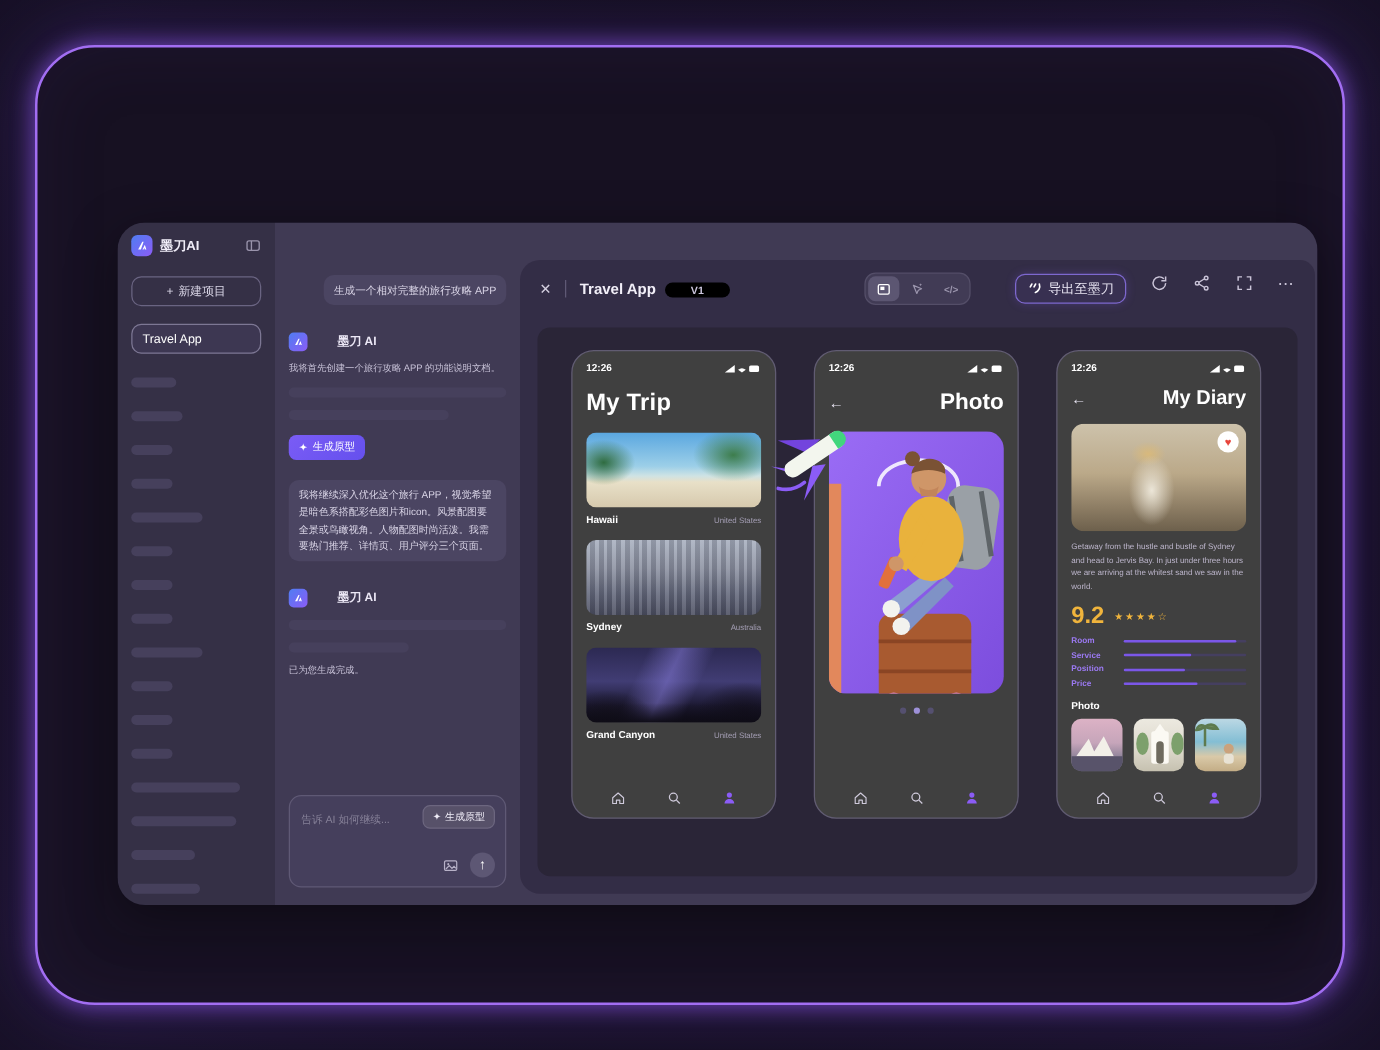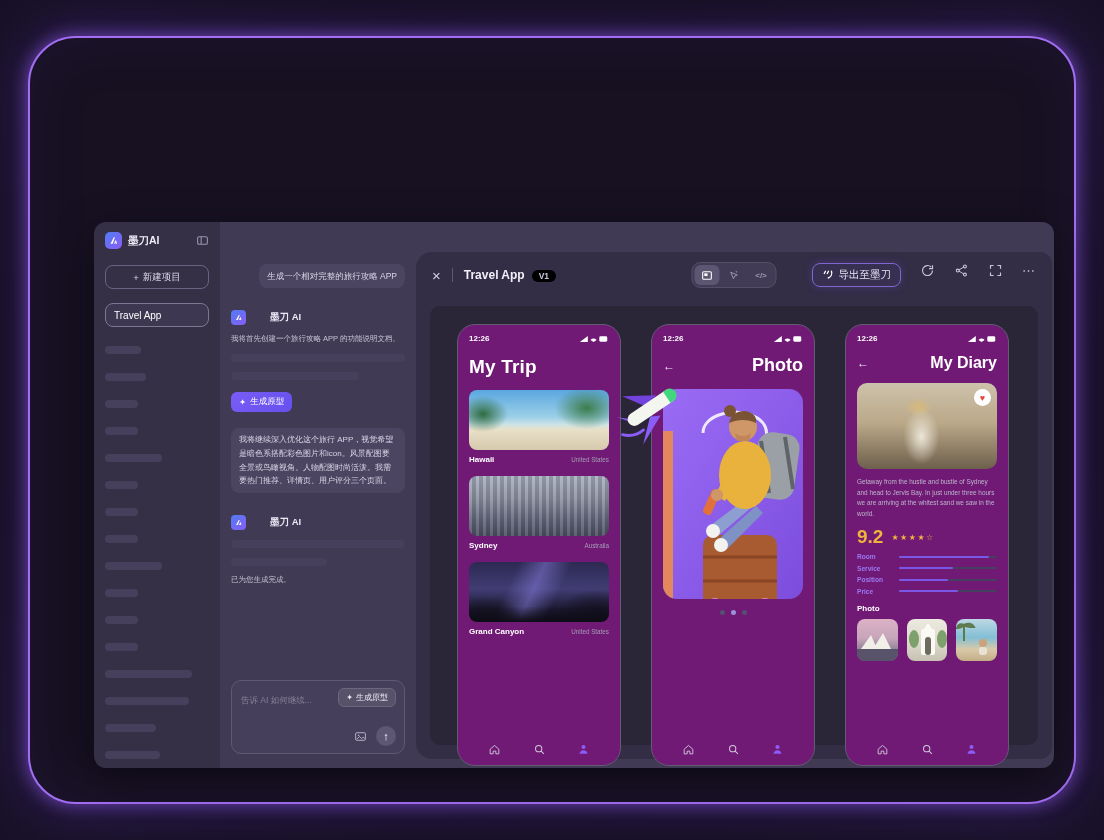--- a/index.html
+++ b/index.html
@@ -17,23 +17,22 @@
     position:absolute; left:28px; top:36px; width:1048px; height:768px;
     border-radius:48px; background:#171122;
     border:2px solid #a26ef2;
     box-shadow:0 0 16px 2px rgba(150,92,245,.55), 0 0 60px 10px rgba(118,72,220,.28),
                inset 0 0 60px rgba(80,50,140,.12);
   }
 
   
   .app {
     position:absolute; left:64px; top:140px; width:960px; height:546px;
-    border-radius:12px; overflow:hidden; display:flex;
+    border-radius:22px; overflow:hidden; display:flex;
     box-shadow:0 10px 40px rgba(0,0,0,.4);
-    margin-top:44px;
   }
 
   
   .sidebar { width:126px; background:#353046; padding:10px 11px; flex:none; position:relative; }
   .side-head { display:flex; align-items:center; gap:6px; }
   .logo-sq { width:17px; height:17px; border-radius:5px; flex:none;
     background:linear-gradient(135deg,#4f7df2,#8b5cf6); display:flex; align-items:center; justify-content:center; }
   .brand { font-size:10.5px; font-weight:bold; color:#f0edf8; flex:1; }
   .collapse { color:#9a94ac; display:flex; }
   .btn-new {
@@ -68,21 +67,21 @@
   .card {
     margin-top:10px; height:27px; border:1px solid #615b78; border-radius:8px;
     display:flex; align-items:center; gap:6px; padding:0 8px; background:#423c58; cursor:pointer;
   }
   .card.grad {
     border:1px solid transparent;
     background:linear-gradient(#433d59,#433d59) padding-box,
                linear-gradient(90deg,#57dcd4,#8b5cf6 60%,#c95fe0) border-box;
   }
   .card-label { font-size:8.5px; color:#e8e4f2; flex:1; }
-  .v-badge { background:#000000; color:#cbc5dc; font-size:7.5px; border-radius:7px; padding:1px 7px; }
+  .v-badge { background:#000000; color:#cbc5dc; font-size:7.5px; border-radius:7px; padding:1px 21px; }
   .chat .skel { margin-top:10px; }
   .btn-gen {
     margin-top:12px; align-self:flex-start; display:flex; align-items:center; gap:4px;
     background:linear-gradient(135deg,#7a5cf5,#6550ee); color:#fff; font-size:8.5px;
     border:none; border-radius:6px; padding:4px 8px; cursor:pointer;
   }
   .spacer { flex:1; }
   .input-box {
     height:74px; border:1px solid #5f5975; border-radius:10px; background:#453f5c;
     padding:8px 9px; position:relative;
@@ -126,22 +125,22 @@
     display:flex; align-items:center; gap:5px; border:1px solid #7e68cf; border-radius:8px;
     background:rgba(120,90,220,.08); color:#eae6f4; font-size:10.5px; padding:4px 9px; cursor:pointer;
     box-shadow:0 0 8px rgba(130,90,240,.25);
   }
   .more-dots { font-size:13px; letter-spacing:1px; }
 
   
   .canvas { position:absolute; left:14px; right:14px; top:54px; bottom:14px;
     background:#2a2537; border-radius:10px; }
   .phone {
-    position:absolute; top:18px; width:164px; height:442px;
-    background:#701a75; border:1px solid #615c72; border-radius:18px;
+    position:absolute; top:18px; width:164px; height:375px;
+    background:#404040; border:1px solid #615c72; border-radius:18px;
     padding:9px 11px; color:#fff; overflow:hidden;
   }
   .phone.p1 { left:27px; } .phone.p2 { left:221px; } .phone.p3 { left:415px; }
   .pstatus { display:flex; justify-content:space-between; align-items:center; }
   .ptime { font-size:8px; font-weight:bold; }
   .ptitle { font-size:19px; font-weight:bold; margin-top:13px; letter-spacing:.2px; }
   .trip-card { margin-top:12px; cursor:pointer; }
   .trip-img { height:60px; border-radius:8px; }
   .img-hawaii { background:
     radial-gradient(46px 30px at 84% 30%, #3d7d4c 0%, rgba(61,125,76,0) 70%),

